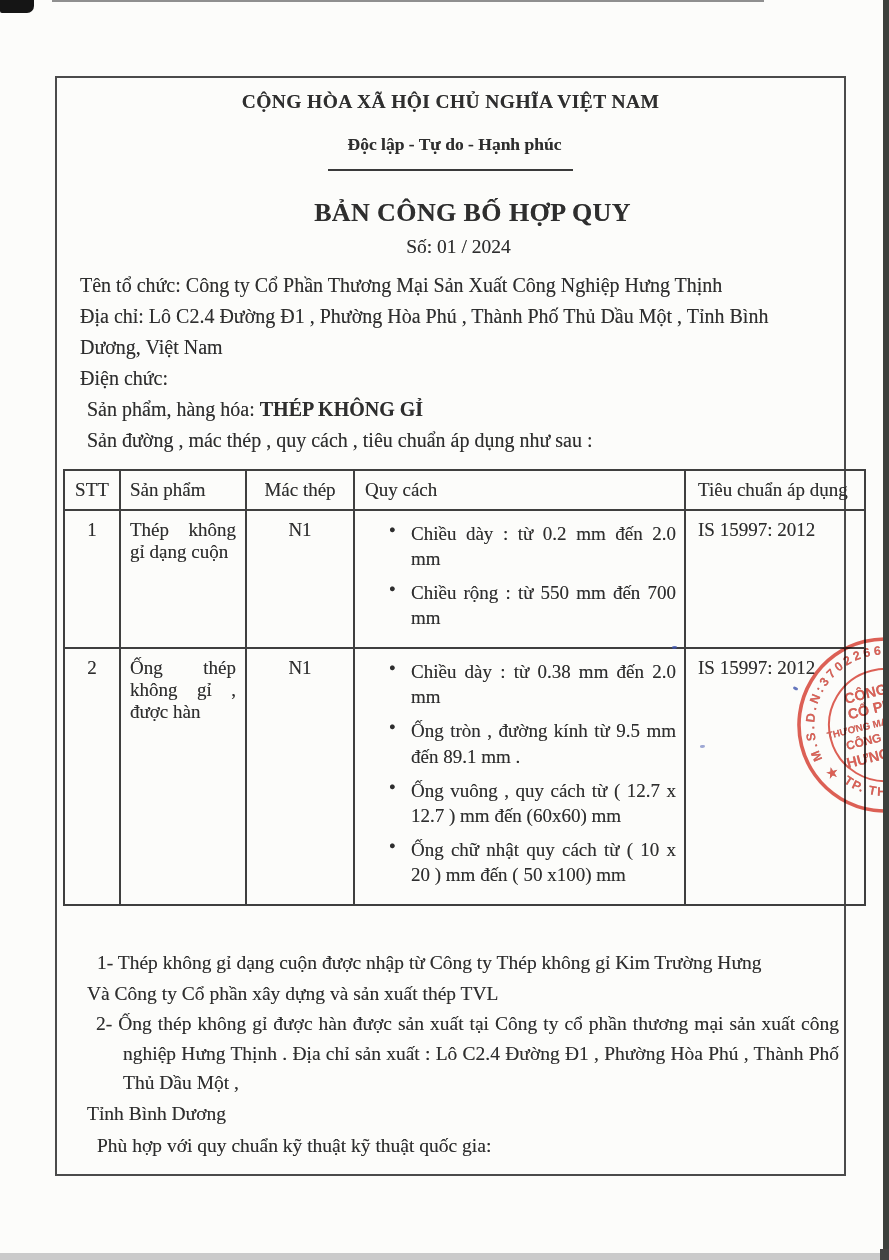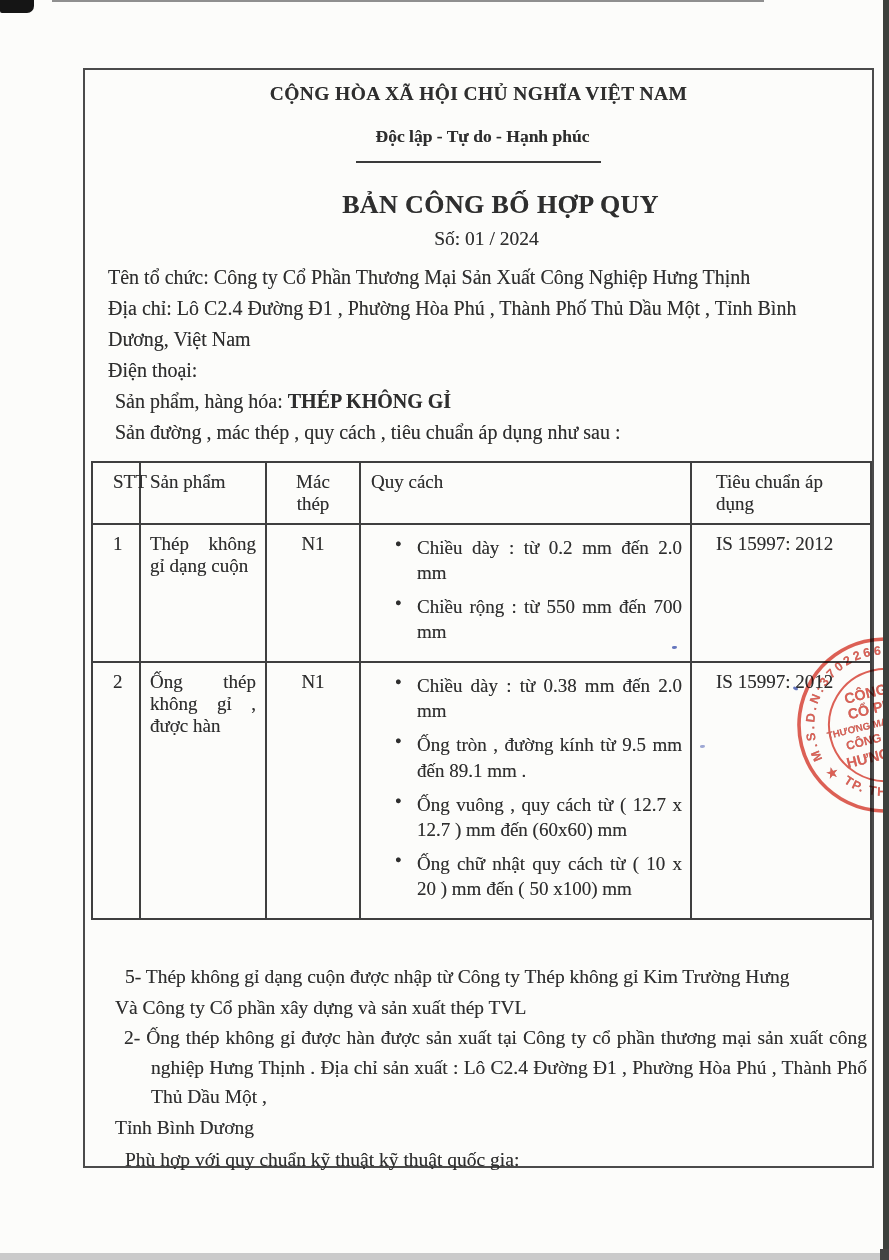--- a/index.html
+++ b/index.html
@@ -13,47 +13,46 @@
   
   .scan-mark-topleft { position:absolute; left:0; top:0; width:34px; height:13px; background:#151515; border-radius:0 0 7px 2px; }
   .scan-line-top { position:absolute; left:52px; top:0; width:712px; height:2px; background:#6b6b6b; opacity:.75; }
   .scan-strip-right { position:absolute; right:0; top:0; width:6px; height:1260px; background:#3c403c; z-index:40; }
   .scan-strip-bottom { position:absolute; left:0; top:1253px; width:889px; height:7px; background:#cacaca; z-index:39; }
   .scan-block-bottomright { position:absolute; right:0; top:1249px; width:9px; height:11px; background:#444; z-index:41; }
   .ink-speck { position:absolute; width:5px; height:3px; border-radius:50% 40% 60% 50%; background:#3f54ae; opacity:.8; z-index:30; }
 
   
   .frame {
-    position:absolute; left:55px; top:68px; width:791px; height:1100px;
+    position:absolute; left:55px; top:76px; width:791px; height:1100px;
     border:2px solid #4b4b4b;
-    margin-left:28px;
   }
   .doc-header { text-align:center; padding-top:13px; }
   .nat-title { font-size:19.5px; font-weight:bold; letter-spacing:.4px; }
   .motto { display:inline-block; margin-top:3px; font-size:17.5px; font-weight:bold;
            border-bottom:2px solid #3a3a3a; padding:0 12px 14px 20px; }
   .doc-title { margin-top:27px; font-size:26px; font-weight:bold; letter-spacing:.4px;
                position:relative; left:22px; }
   .doc-number { margin-top:8px; font-size:19.5px; position:relative; left:8px; }
 
   .info { margin:12px 0 0 23px; width:748px; font-size:20px; line-height:1.55; }
   .info p { margin:0; }
   .indent2 { margin-left:7px !important; }
   .bold { font-weight:bold; }
 
   
   table.spec { border-collapse:collapse; table-layout:fixed; width:775px; margin:13px 0 0 6px;
                font-size:19px; }
   table.spec th, table.spec td { border:2px solid #3f3f3f; vertical-align:top; font-weight:normal; }
-  th.c-stt, td.c-stt { width:48px; text-align:left; padding:8px 20px; }
+  th.c-stt, td.c-stt { width:56px; text-align:center; padding:8px 7px; }
   th.c-sp,  td.c-sp  { width:126px; padding:8px 9px; text-align:left; }
   td.c-sp { text-align:justify;border-radius:18px; }
-  th.c-mt, td.c-mt { width:94px; text-align:center; padding:8px 14px; }
+  th.c-mt, td.c-mt { width:108px; text-align:center; padding:8px 14px; }
   th.c-qc, td.c-qc { width:331px; padding:8px 8px 8px 10px; text-align:left; }
-  th.c-tc, td.c-tc { width:180px; padding:8px 8px 8px 24px; text-align:left; }
+  th.c-tc, td.c-tc { width:180px; padding:8px 8px 8px 12px; text-align:left; }
   td.c-qc ul { list-style:none; margin:2px 0 0 0; padding:0; }
   td.c-qc li { position:relative; padding-left:46px; margin-bottom:9px; line-height:1.32;
                text-align:justify; }
   td.c-qc li::before { content:"●"; position:absolute; left:24px; top:1px; font-size:11px; }
 
   
   .notes { margin:42px 0 0 6px; width:776px; font-size:19.5px; line-height:1.52; }
   .notes p { margin:0 0 1px 0; }
   .n1a { margin-left:34px !important; }
   .n1b { margin-left:24px !important; }
@@ -83,21 +82,21 @@
     <div class="doc-header">
       <div class="nat-title">CỘNG HÒA XÃ HỘI CHỦ NGHĨA VIỆT NAM</div><br>
       <span class="motto">Độc lập - Tự do - Hạnh phúc</span>
       <div class="doc-title">BẢN CÔNG BỐ HỢP QUY</div>
       <div class="doc-number">Số: 01 / 2024</div>
     </div>
 
     <div class="info">
       <p>Tên tổ chức: Công ty Cổ Phần Thương Mại Sản Xuất Công Nghiệp Hưng Thịnh</p>
       <p>Địa chỉ: Lô C2.4 Đường Đ1 , Phường Hòa Phú , Thành Phố Thủ Dầu Một , Tỉnh Bình Dương, Việt Nam</p>
-      <p>Điện thoại:</p>
+      <p>Điện chức:</p>
       <p class="indent2"><span>Sản phẩm, hàng hóa: </span><span class="bold">THÉP KHÔNG GỈ</span></p>
       <p class="indent2">Sản đường , mác thép , quy cách , tiêu chuẩn áp dụng như sau :</p>
     </div>
 
     <table class="spec">
       <thead>
         <tr>
           <th class="c-stt">STT</th>
           <th class="c-sp">Sản phẩm</th>
           <th class="c-mt">Mác thép</th>
@@ -129,21 +128,21 @@
               <li>Ống vuông , quy cách từ ( 12.7 x 12.7 ) mm đến (60x60) mm</li>
               <li>Ống chữ nhật quy cách từ ( 10 x 20 ) mm đến ( 50 x100) mm</li>
             </ul>
           </td>
           <td class="c-tc">IS 15997: 2012</td>
         </tr>
       </tbody>
     </table>
 
     <div class="notes">
-      <p class="n1a">5- Thép không gỉ dạng cuộn được nhập từ Công ty Thép không gỉ Kim Trường Hưng</p>
+      <p class="n1a">1- Thép không gỉ dạng cuộn được nhập từ Công ty Thép không gỉ Kim Trường Hưng</p>
       <p class="n1b">Và Công ty Cổ phần xây dựng và sản xuất thép TVL</p>
       <p class="n2">2- Ống thép không gỉ được hàn được sản xuất tại Công ty cổ phần thương mại sản xuất công nghiệp Hưng Thịnh . Địa chỉ sản xuất : Lô C2.4 Đường Đ1 , Phường Hòa Phú , Thành Phố Thủ Dầu Một ,</p>
       <p class="n3">Tỉnh Bình Dương</p>
       <p class="n4">Phù hợp với quy chuẩn kỹ thuật kỹ thuật quốc gia:</p>
     </div>
 
   </div>
 
   <svg class="stamp" viewBox="0 0 240 240">
     <g transform="rotate(-14 120 120)" color="#dc5045">

